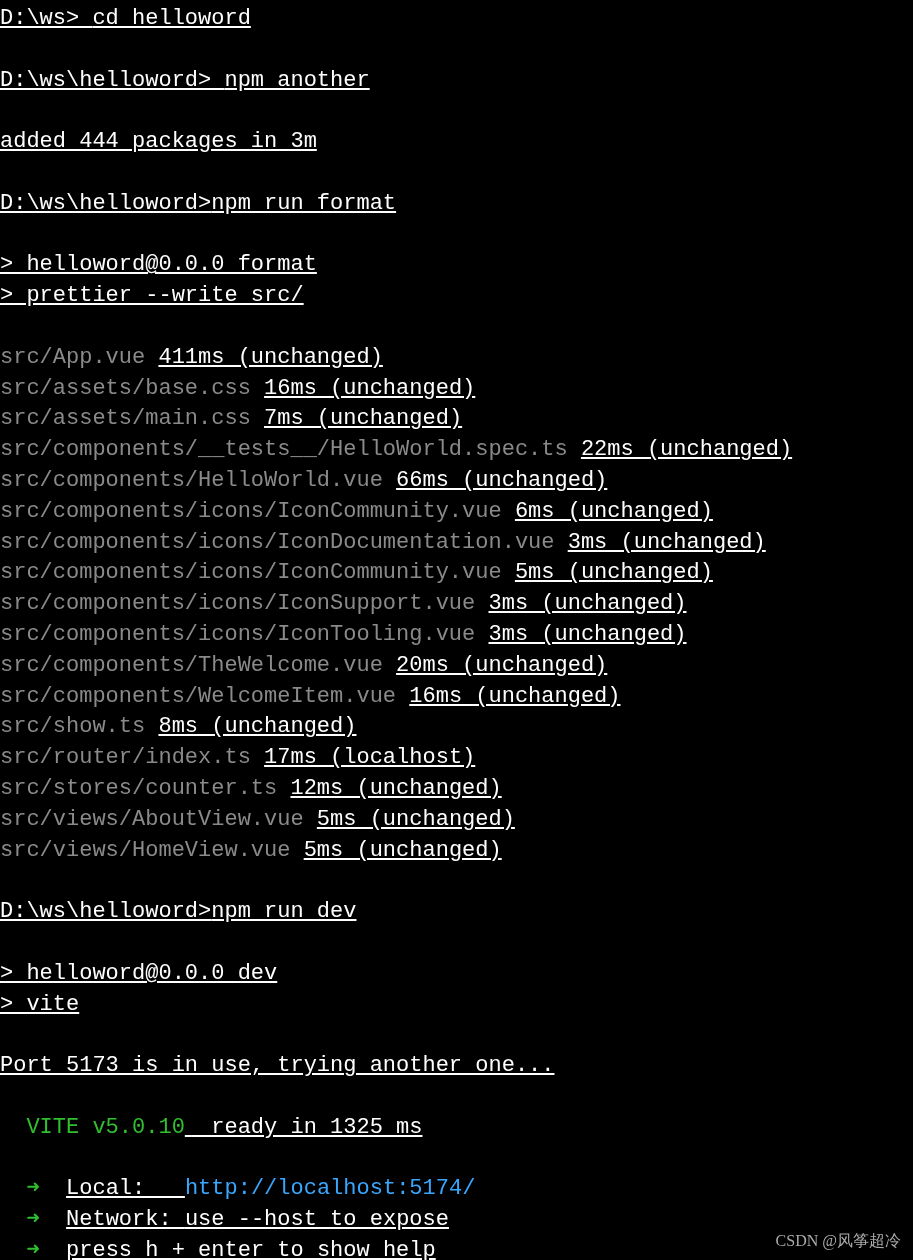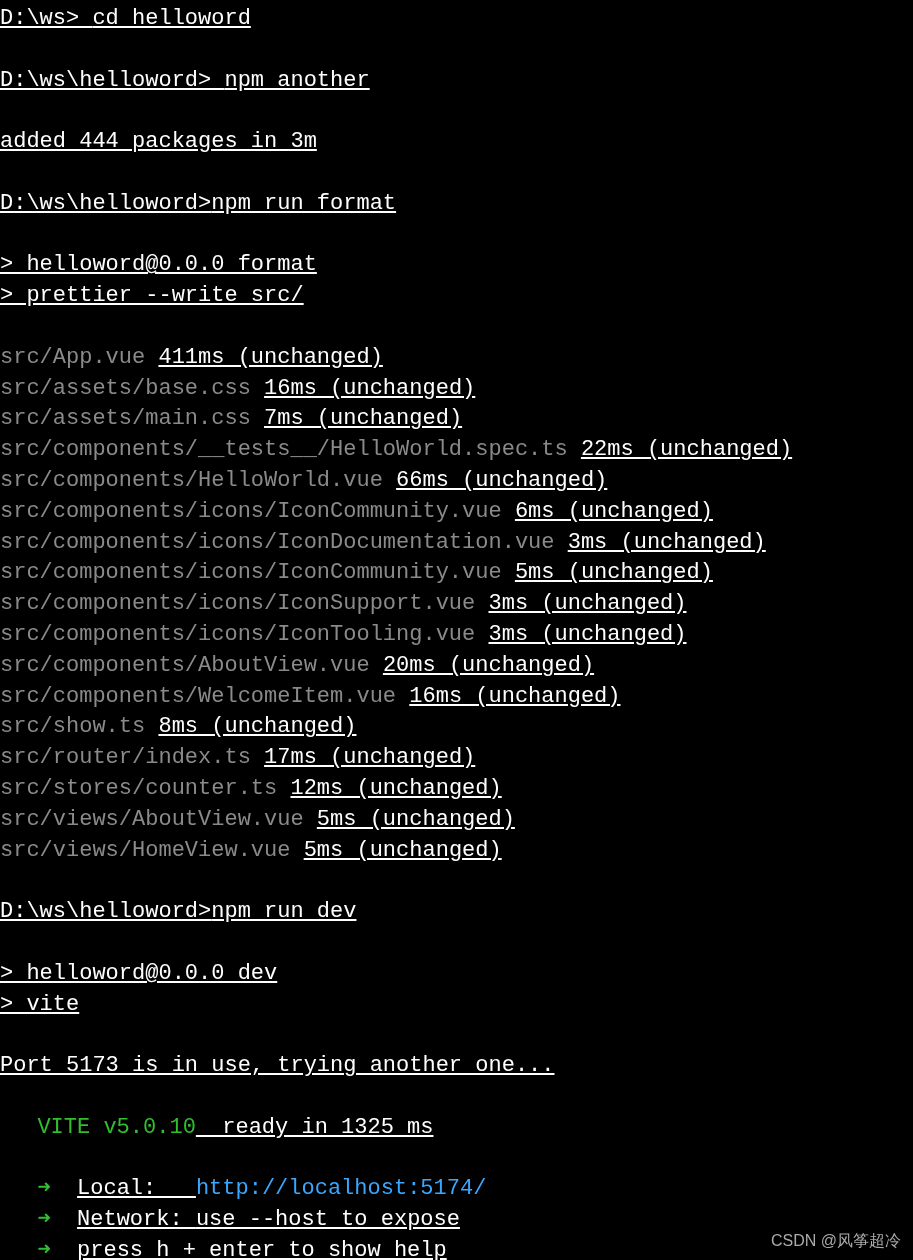--- a/index.html
+++ b/index.html
@@ -21,33 +21,32 @@
   .dim {
     color: #8a8a8a;
     text-align: center;
   }
   .bright {
     color: #ffffff;
     text-decoration: underline;
   }
   .green {
     color: #2fbf2f;
-    padding-left: 11px;
   }
   .cyan {
     color: #3aa7ff;
     text-align: center;
   }
   .watermark {
     position: absolute;
     bottom: 8px;
     right: 12px;
     color: #aaaaaa;
     font-size: 16px;
-    font-family: Liberation Sans, sans-serif;
+    font-family: Liberation Serif, serif;
   }
 </style>
 </head>
 <body>
 
 <div class="terminal"><span><span class="bright">D:\ws&gt; </span><span class="bright">cd helloword</span></span>
 
 <span><span class="bright">D:\ws\helloword&gt; </span><span class="bright">npm another</span></span>
 
 <span class="bright">added 444 packages in 3m</span>
@@ -60,24 +59,24 @@
 <span><span class="dim">src/App.vue </span><span class="bright">411ms (unchanged)</span></span>
 <span><span class="dim">src/assets/base.css </span><span class="bright">16ms (unchanged)</span></span>
 <span><span class="dim">src/assets/main.css </span><span class="bright">7ms (unchanged)</span></span>
 <span><span class="dim">src/components/__tests__/HelloWorld.spec.ts </span><span class="bright">22ms (unchanged)</span></span>
 <span><span class="dim">src/components/HelloWorld.vue </span><span class="bright">66ms (unchanged)</span></span>
 <span><span class="dim">src/components/icons/IconCommunity.vue </span><span class="bright">6ms (unchanged)</span></span>
 <span><span class="dim">src/components/icons/IconDocumentation.vue </span><span class="bright">3ms (unchanged)</span></span>
 <span><span class="dim">src/components/icons/IconCommunity.vue </span><span class="bright">5ms (unchanged)</span></span>
 <span><span class="dim">src/components/icons/IconSupport.vue </span><span class="bright">3ms (unchanged)</span></span>
 <span><span class="dim">src/components/icons/IconTooling.vue </span><span class="bright">3ms (unchanged)</span></span>
-<span><span class="dim">src/components/AboutView.vue </span><span class="bright">20ms (unchanged)</span></span>
+<span><span class="dim">src/components/TheWelcome.vue </span><span class="bright">20ms (unchanged)</span></span>
 <span><span class="dim">src/components/WelcomeItem.vue </span><span class="bright">16ms (unchanged)</span></span>
 <span><span class="dim">src/show.ts </span><span class="bright">8ms (unchanged)</span></span>
-<span><span class="dim">src/router/index.ts </span><span class="bright">17ms (unchanged)</span></span>
+<span><span class="dim">src/router/index.ts </span><span class="bright">17ms (localhost)</span></span>
 <span><span class="dim">src/stores/counter.ts </span><span class="bright">12ms (unchanged)</span></span>
 <span><span class="dim">src/views/AboutView.vue </span><span class="bright">5ms (unchanged)</span></span>
 <span><span class="dim">src/views/HomeView.vue </span><span class="bright">5ms (unchanged)</span></span>
 
 <span><span class="bright">D:\ws\helloword&gt;</span><span class="bright">npm run dev</span></span>
 
 <span class="bright">&gt; helloword@0.0.0 dev</span>
 <span class="bright">&gt; vite</span>
 
 <span class="bright">Port 5173 is in use, trying another one...</span>

